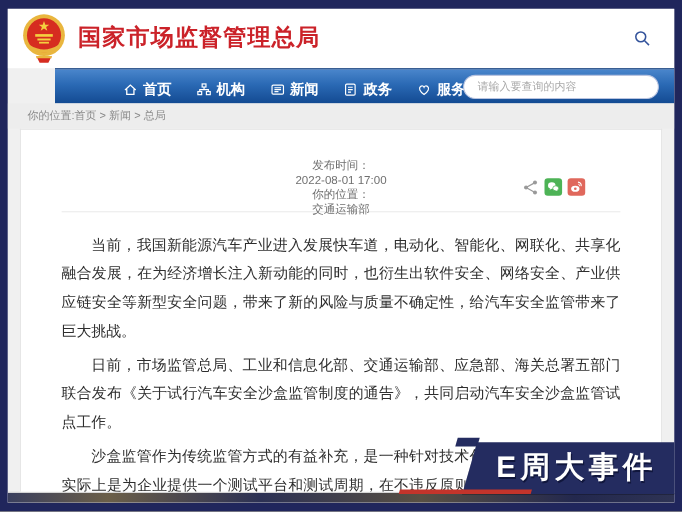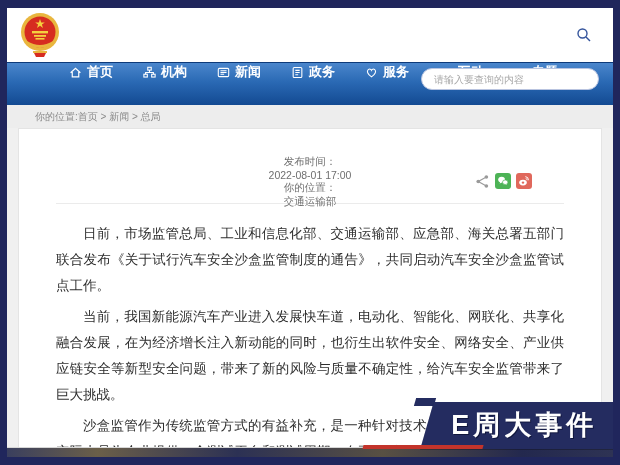--- a/index.html
+++ b/index.html
@@ -20,30 +20,30 @@
   .search{position:relative;width:178px;height:22px;}
   .search input{
     width:100%;height:100%;box-sizing:border-box;border:1px solid #b9c4e0;
     border-radius:12px;padding:0 28px 0 12px;font-size:10px;color:#555;outline:none;
     font-family:inherit;background:#fff;margin-top:44px;
   }
   .search input::placeholder{color:#a9a9a9;}
   .search-btn{position:absolute;right:7px;top:3px;width:16px;height:16px;cursor:pointer;}
 
   
-  .nav{flex:0 0 auto;height:27px;display:flex;align-items:flex-start;
-       justify-content:space-between;padding:0 55px 15px 62px;
+  .nav{flex:0 0 auto;height:27px;display:flex;align-items:flex-end;
+       justify-content:space-between;padding:0 55px 4px 62px;
        background:linear-gradient(#4a86cc 0%,#2a69b4 45%,#134a92 100%);
-       border-top:1px solid #0d3a7a;}
+       border-top:1px solid #0d3a7a;margin-left:43px;}
   .nav-item{display:flex;align-items:center;gap:5px;color:#fff;font-size:13px;
             font-weight:bold;text-decoration:none;cursor:pointer;}
   .nav-item svg{display:block;}
 
   
-  .crumb{flex:0 0 auto;height:23px;line-height:23px;padding-left:28px;
+  .crumb{flex:0 0 auto;height:23px;line-height:23px;padding-left:18px;
          color:#8a8a8a;font-size:10px;background:#ededed;}
 
   
   .card{flex:1 1 auto;margin:0 11px;background:#fff;border:1px solid #e4e4e4;
         border-bottom:none;padding:28px 37px 4px;position:relative;overflow:hidden;}
   .art-title{margin:8px 0 0;text-align:center;font-size:23px;font-weight:bold;
              color:#3d3d3d;letter-spacing:1px;}
   .meta{position:relative;margin-top:16px;height:18px;display:flex;
         justify-content:center;align-items:center;font-size:10.5px;color:#6f6f6f;flex-direction:column;}
   .meta .gap{display:inline-block;width:22px;}
@@ -88,20 +88,21 @@
           <circle cx="21" cy="21" r="15.5" fill="#d62c20"></circle>
           <path d="M14 40 h14 l-3 6 h-8 z" fill="#d62c20"></path>
           <path d="M14 40 h14 v2 h-14 z" fill="#e9b63e"></path>
           <polygon points="21,8 22.2,11.4 25.8,11.4 22.9,13.5 24,16.9 21,14.8 18,16.9 19.1,13.5 16.2,11.4 19.8,11.4" fill="#f4d03f"></polygon>
           <rect x="13" y="20" width="16" height="2.4" fill="#f4d03f"></rect>
           <rect x="15" y="24" width="12" height="1.8" fill="#f4d03f"></rect>
           <rect x="16.5" y="27" width="9" height="1.6" fill="#f4d03f"></rect>
           <path d="M8 30 q13 8 26 0 l-2 4 q-11 6 -22 0 z" fill="#e9b63e"></path>
         </svg>
         <div>
+          <div class="brand-title">国家市场监督管理总局</div>
         </div>
       </div>
       <div class="search">
         <input type="text" placeholder="请输入要查询的内容" style="">
         <svg class="search-btn" viewBox="0 0 16 16">
           <circle cx="6.5" cy="6.5" r="4.5" fill="none" stroke="#33539b" stroke-width="1.4"></circle>
           <line x1="10" y1="10" x2="14" y2="14" stroke="#33539b" stroke-width="1.4"></line>
         </svg>
       </div>
     </div>
@@ -191,22 +192,22 @@
               <path d="M7.4 1.6 q3.2 0.4 3 3.6" fill="none" stroke="#fff" stroke-width="1"></path>
               <path d="M7.6 3.4 q1.7 0.3 1.5 1.9" fill="none" stroke="#fff" stroke-width="0.8"></path>
             </svg>
           </div>
         </div>
       </div>
 
       <hr class="divider">
 
       <div class="body-text">
+        <p>当前，我国新能源汽车产业进入发展快车道，电动化、智能化、网联化、共享化融合发展，在为经济增长注入新动能的同时，也衍生出软件安全、网络安全、产业供应链安全等新型安全问题，带来了新的风险与质量不确定性，给汽车安全监管带来了巨大挑战。</p>
         <p>日前，市场监管总局、工业和信息化部、交通运输部、应急部、海关总署五部门联合发布《关于试行汽车安全沙盒监管制度的通告》，共同启动汽车安全沙盒监管试点工作。</p>
-        <p>当前，我国新能源汽车产业进入发展快车道，电动化、智能化、网联化、共享化融合发展，在为经济增长注入新动能的同时，也衍生出软件安全、网络安全、产业供应链安全等新型安全问题，带来了新的风险与质量不确定性，给汽车安全监管带来了巨大挑战。</p>
         <p>沙盒监管作为传统监管方式的有益补充，是一种针对技术创新的柔性监管制度，实际上是为企业提供一个测试平台和测试周期，在不违反原则性准入标准和监管底线的基础上，鼓励企业在不完全掌握产品风险时，自愿开展进一步测试，最大限度地防范产品应用风险。同时，改善监管应对风险的实时性、灵活性，防止监管过严对科技创新的抑制，较好地平衡技术创新和安全风险，积极倡导最佳安全实践，为推动我国汽车产业繁荣健康、安全有序发展提供了新的监管思路。该制度起源于英国，目前美国、德国、金融、汽车、能源等领域积极推进实施。</p>
       </div>
     </div>
 
     <div class="wm">
       <div class="wm-notch"></div>
       <div class="wm-band">
         <span>E周大事件</span>
       </div>
       <div class="wm-red"></div>

